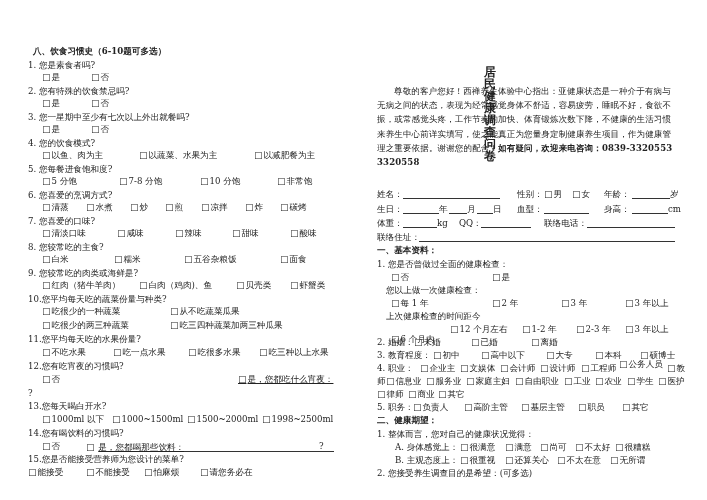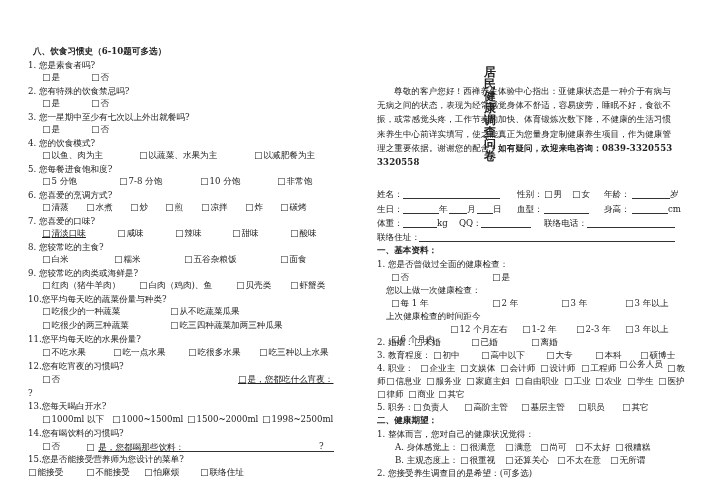--- a/index.html
+++ b/index.html
@@ -50,21 +50,21 @@
   <div class="line" style="left:28px;top:191px;">6. 您喜爱的烹调方式?</div>
   <span class="opt cb" style="left:42px;top:203px;">清蒸</span>
   <span class="opt cb" style="left:86px;top:203px;">水煮</span>
   <span class="opt cb" style="left:130px;top:203px;">炒</span>
   <span class="opt cb" style="left:165px;top:203px;">煎</span>
   <span class="opt cb" style="left:201px;top:203px;">凉拌</span>
   <span class="opt cb" style="left:245px;top:203px;">炸</span>
   <span class="opt cb" style="left:280px;top:203px;">碳烤</span>
 
   <div class="line" style="left:28px;top:217px;">7. 您喜爱的口味?</div>
-  <span class="opt cb" style="left:42px;top:229px;text-decoration:underline;">清淡口味</span>
+  <span class="opt cb" style="left:42px;top:229px;">清淡口味</span>
   <span class="opt cb" style="left:117px;top:229px;">咸味</span>
   <span class="opt cb" style="left:175px;top:229px;">辣味</span>
   <span class="opt cb" style="left:232px;top:229px;">甜味</span>
   <span class="opt cb" style="left:290px;top:229px;">酸味</span>
 
   <div class="line" style="left:28px;top:243px;">8. 您较常吃的主食?</div>
   <span class="opt cb" style="left:42px;top:255px;">白米</span>
   <span class="opt cb" style="left:114px;top:255px;">糯米</span>
   <span class="opt cb" style="left:184px;top:255px;">五谷杂粮饭</span>
   <span class="opt cb" style="left:280px;top:255px;">面食</span>
@@ -102,21 +102,21 @@
   <span class="opt cb" style="left:42px;top:442px;">否</span>
   <span class="opt cb" style="left:86px;top:442px;">
     <span class="ul">是，您都喝那些饮料：</span><span class="blank" style="width:150px;"></span>
   </span>
   <span class="opt" style="left:319px;top:442px;">?</span>
 
   <div class="line" style="left:28px;top:455px;">15.您是否能接受营养师为您设计的菜单?</div>
   <span class="opt cb" style="left:28px;top:468px;">能接受</span>
   <span class="opt cb" style="left:86px;top:468px;">不能接受</span>
   <span class="opt cb" style="left:144px;top:468px;">怕麻烦</span>
-  <span class="opt cb" style="left:200px;top:468px;">联络住址</span>
+  <span class="opt cb" style="left:200px;top:468px;">请您务必在</span>
 </div>
 
 <div class="col">
   <div class="title" style="left:484px;top:66px;">居民健康调查问卷</div>
 
   <div class="para" style="left:377px;top:84px;">
     <div style="padding-left:17px;">尊敬的客户您好！西禅养生体验中心指出：亚健康状态是一种介于有病与</div>
     <div>无病之间的状态，表现为经常感觉身体不舒适，容易疲劳，睡眠不好，食欲不</div>
     <div>振，或常感觉头疼，工作节奏的加快、体育锻炼次数下降，不健康的生活习惯</div>
     <div>来养生中心前详实填写，使之能真正为您量身定制健康养生项目，作为健康管</div>

